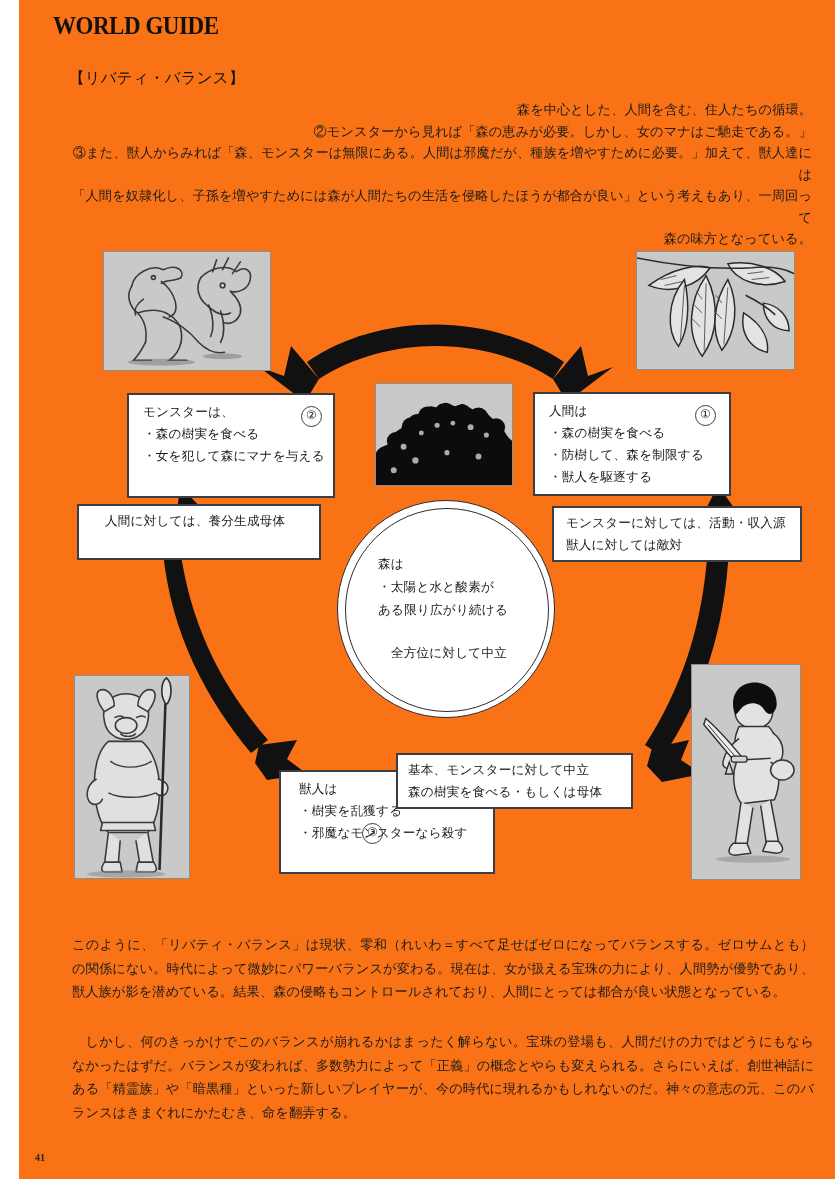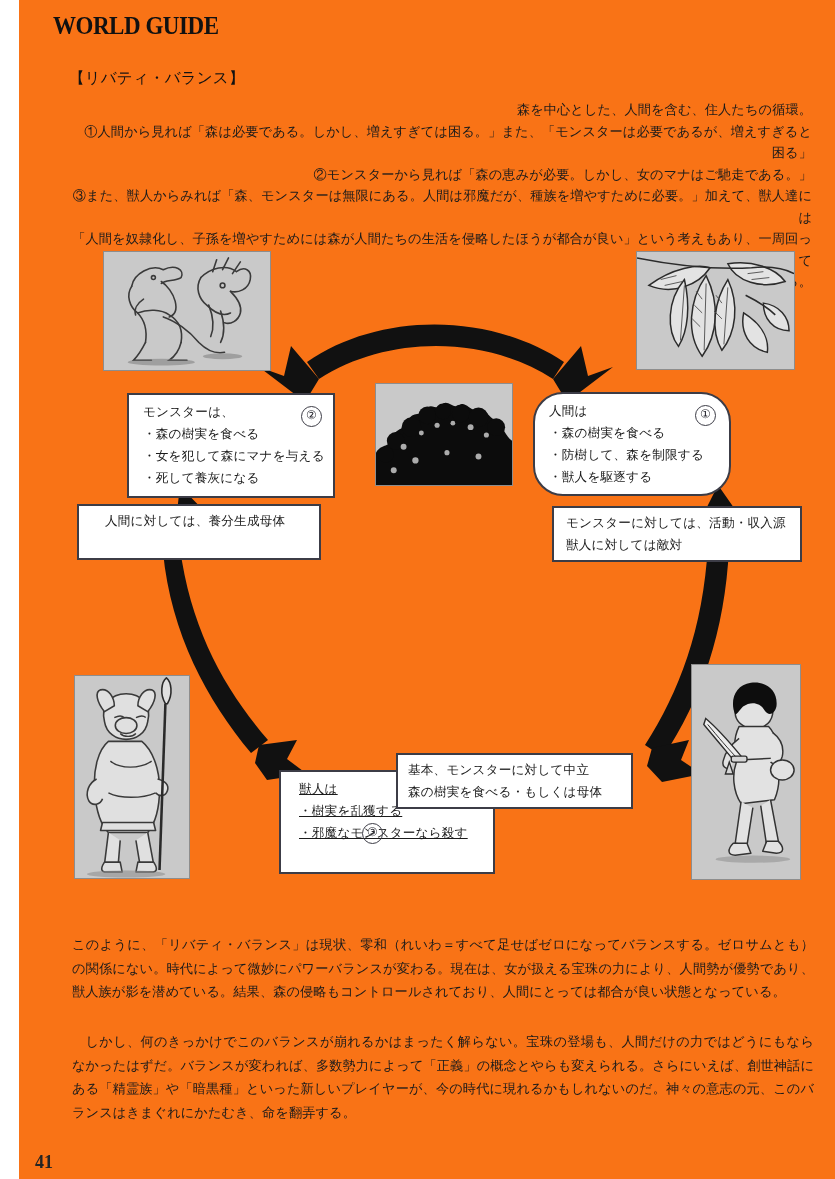--- a/index.html
+++ b/index.html
@@ -143,36 +143,35 @@
   .closing p { margin: 0; }
   #closing-1 { top: 933px; }
   #closing-2 { top: 1030px; }
 
   .page-number {
     position: absolute;
     left: 16px;
     top: 1152px;
     font-family: "Liberation Serif", serif;
     font-weight: bold;
-    font-size: 18px;
+    font-size: 10px;
     color: #242424;
   }
 </style>
 </head>
 <body>
 
 <div id="page">
 
   <div class="page-title">WORLD GUIDE</div>
 
   <div class="section-heading">【リバティ・バランス】</div>
 
   <div class="intro-block">
     <p>森を中心とした、人間を含む、住人たちの循環。</p>
-    <p>①人間から見れば「森は必要である。しかし、増えすぎては困る。」また、「モンスターは必要であるが、増えすぎると困る」</p>
     <p>②モンスターから見れば「森の恵みが必要。しかし、女のマナはご馳走である。」</p>
     <p>③また、獣人からみれば「森、モンスターは無限にある。人間は邪魔だが、種族を増やすために必要。」加えて、獣人達には</p>
     <p>「人間を奴隷化し、子孫を増やすためには森が人間たちの生活を侵略したほうが都合が良い」という考えもあり、一周回って</p>
     <p>森の味方となっている。</p>
   </div>
 
   <div class="diagram">
 
     <svg class="arrow-svg" style="left:0; top:0;" width="835" height="665">
 
@@ -342,64 +341,72 @@
         <path d="M38 98 L34 110 L42 110 Z" fill="#d5d5d5" stroke="#2c2c2c" stroke-width="1.4"></path>
         <ellipse cx="62" cy="196" rx="38" ry="3.6" fill="#8a8a8a" opacity="0.5"></ellipse>
       </svg>
     </div>
 
     <div class="box" style="left:108px; top:153px; width:208px; height:105px;">
       <div class="pad">
         <span class="ln">モンスターは、</span>
         <span class="ln">・森の樹実を食べる</span>
         <span class="ln">・女を犯して森にマナを与える</span>
-        <span class="ln">・死して養灰になる</span>
       </div>
       <div class="circled-num" style="right:11px; top:11px;">②</div>
     </div>
 
     <div class="box" style="left:58px; top:264px; width:244px; height:56px;">
       <div class="pad" style="padding-left:26px; padding-top:4px;">
         <span class="ln">人間に対しては、養分生成母体</span>
       </div>
     </div>
 
-    <div class="box" style="left:514px; top:152px; width:198px; height:104px;border-radius:30px;">
+    <div class="box" style="left:514px; top:152px; width:198px; height:104px;">
       <div class="pad">
         <span class="ln">人間は</span>
         <span class="ln">・森の樹実を食べる</span>
         <span class="ln">・防樹して、森を制限する</span>
         <span class="ln">・獣人を駆逐する</span>
       </div>
       <div class="circled-num" style="right:13px; top:11px;">①</div>
     </div>
 
     <div class="box" style="left:533px; top:266px; width:250px; height:56px;">
       <div class="pad" style="padding-top:4px; padding-left:12px;">
         <span class="ln">モンスターに対しては、活動・収入源</span>
         <span class="ln">獣人に対しては敵対</span>
       </div>
     </div>
 
     <div class="box" style="left:260px; top:530px; width:216px; height:104px;">
-      <div class="pad" style="padding-left:18px;text-decoration:underline;">
+      <div class="pad" style="padding-left:18px;">
         <span class="ln">獣人は</span>
         <span class="ln">・樹実を乱獲する</span>
         <span class="ln">・邪魔なモンスターなら殺す</span>
       </div>
       <div class="circled-num" style="right:110px; bottom:28px;">③</div>
     </div>
 
     <div class="box" style="left:377px; top:513px; width:237px; height:56px;">
       <div class="pad" style="padding-top:4px; padding-left:10px;">
         <span class="ln">基本、モンスターに対して中立</span>
         <span class="ln">森の樹実を食べる・もしくは母体</span>
       </div>
     </div>
 
+    <div class="circle-outer" style="left:318px; top:260px; width:218px; height:218px;">
+      <div class="circle-inner" style="left:7px; top:7px; width:204px; height:204px;"></div>
+      <div class="circle-text" style="left:40px; top:52px; width:142px;">
+        <span class="ln">森は</span>
+        <span class="ln">・太陽と水と酸素が</span>
+        <span class="ln">ある限り広がり続ける</span>
+        <span class="ln center" style="margin-top:20px;">全方位に対して中立</span>
+      </div>
+    </div>
 
   </div>
 
   <div class="closing" id="closing-1">
     <p>このように、「リバティ・バランス」は現状、零和（れいわ＝すべて足せばゼロになってバランスする。ゼロサムとも）の関係にない。時代によって微妙にパワーバランスが変わる。現在は、女が扱える宝珠の力により、人間勢が優勢であり、獣人族が影を潜めている。結果、森の侵略もコントロールされており、人間にとっては都合が良い状態となっている。</p>
   </div>
   <div class="closing" id="closing-2">
     <p>　しかし、何のきっかけでこのバランスが崩れるかはまったく解らない。宝珠の登場も、人間だけの力ではどうにもならなかったはずだ。バランスが変われば、多数勢力によって「正義」の概念とやらも変えられる。さらにいえば、創世神話にある「精霊族」や「暗黒種」といった新しいプレイヤーが、今の時代に現れるかもしれないのだ。神々の意志の元、このバランスはきまぐれにかたむき、命を翻弄する。</p>
   </div>
 

